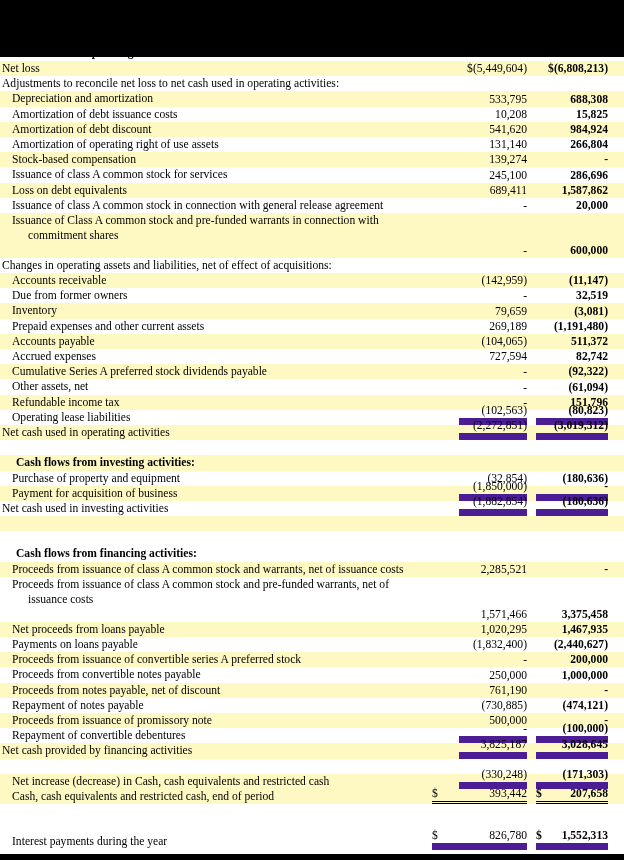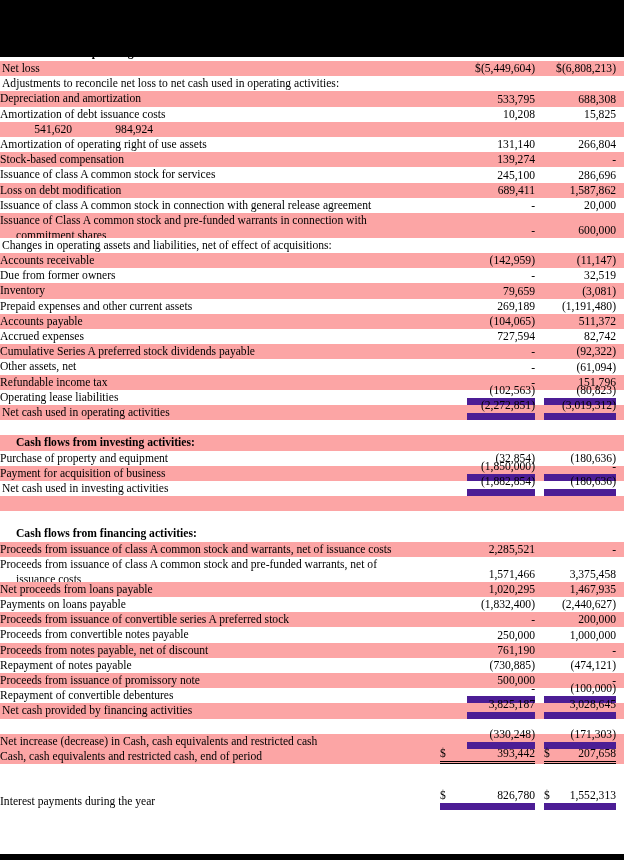--- a/index.html
+++ b/index.html
@@ -8,35 +8,35 @@
     font-family:"Liberation Serif", serif;
     font-size:11.6px;color:#000;
   }
   .page{position:relative;width:624px;height:860px;overflow:hidden;background:#fff;}
   .top-bar{height:57px;background:#000;}
   .bottom-bar{position:absolute;left:0;right:0;bottom:0;height:6px;background:#000;}
   .sliver{height:4px;overflow:hidden;background:#fff;}
   .sliver .clip{font-weight:700;line-height:14px;margin-top:-11px;padding-left:2px;white-space:nowrap;}
   .rows{}
   .row{display:flex;height:15.2px;line-height:15.0px;}
-  .row.two{height:25px;}
-  .bg-blue{background:#fca5a5;}
+  .row.two{height:45px;}
+  .bg-blue{background:#fef9c3;}
   .bg-white{background:#fff;border-radius:6px;}
   .label{flex:1 1 auto;white-space:nowrap;overflow:hidden;}
   .ind0{padding-left:2px;}
-  .ind1{padding-left:0;}
+  .ind1{padding-left:12px;}
   .label .cont{padding-left:16px;}
   .bold{font-weight:700;padding-left:16px;}
   .num{
     display:flex;justify-content:flex-end;align-items:flex-end;
     white-space:nowrap;box-sizing:border-box;
     align-self:flex-end;height:15.2px;line-height:15.0px;
   }
   .c1{width:68px;margin-left:4px;flex:0 0 auto;}
-  .c2{width:72px;margin-left:9px;margin-right:8px;flex:0 0 auto;}
+  .c2{width:72px;margin-left:9px;margin-right:16px;flex:0 0 auto;font-weight:bold;}
   .num.u-single{border-bottom:7px solid #4c1d95;}
   .num.u-double{border-bottom:3px double #000;}
   .num.dollar{justify-content:space-between;}
   .c1.dollar{width:95px;}
 </style>
 </head>
 <body>
 
 <div class="page">
   <div class="top-bar"></div>
@@ -58,40 +58,41 @@
         <div class="label ind1">Depreciation and amortization</div>
         <div class="num c1">533,795</div>
         <div class="num c2">688,308</div>
       </div>
       <div class="row bg-white">
         <div class="label ind1">Amortization of debt issuance costs</div>
         <div class="num c1">10,208</div>
         <div class="num c2">15,825</div>
       </div>
       <div class="row bg-blue">
+        <div class="label ind1">Amortization of debt discount</div>
         <div class="num c1">541,620</div>
         <div class="num c2">984,924</div>
       </div>
       <div class="row bg-white">
         <div class="label ind1">Amortization of operating right of use assets</div>
         <div class="num c1">131,140</div>
         <div class="num c2">266,804</div>
       </div>
       <div class="row bg-blue">
         <div class="label ind1">Stock-based compensation</div>
         <div class="num c1">139,274</div>
         <div class="num c2">-</div>
       </div>
       <div class="row bg-white">
         <div class="label ind1">Issuance of class A common stock for services</div>
         <div class="num c1">245,100</div>
         <div class="num c2">286,696</div>
       </div>
       <div class="row bg-blue">
-        <div class="label ind1">Loss on debt modification</div>
+        <div class="label ind1">Loss on debt equivalents</div>
         <div class="num c1">689,411</div>
         <div class="num c2">1,587,862</div>
       </div>
       <div class="row bg-white">
         <div class="label ind1">Issuance of class A common stock in connection with general release agreement</div>
         <div class="num c1">-</div>
         <div class="num c2">20,000</div>
       </div>
       <div class="row bg-blue two">
         <div class="label ind1">

